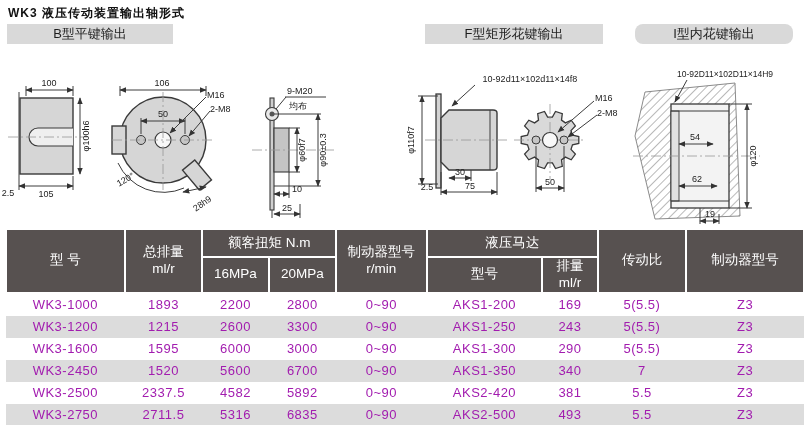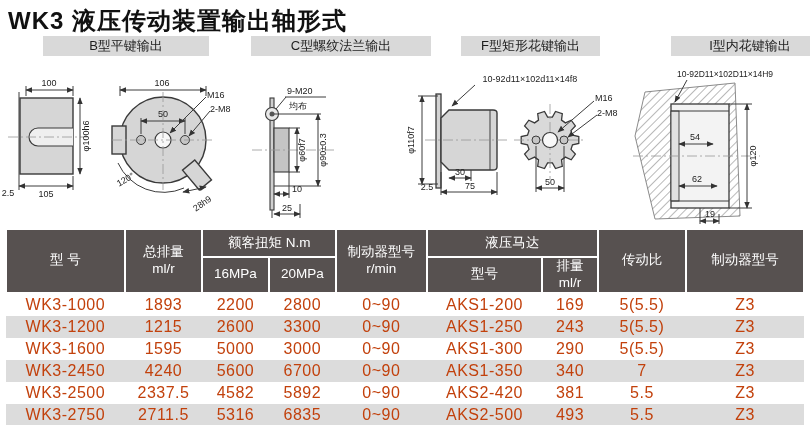--- a/index.html
+++ b/index.html
@@ -1,47 +1,46 @@
 <!DOCTYPE html>
 <html><head>
 <meta charset="utf-8">
 <style>
   html,body{margin:0;padding:0;background:#fff;}
   #page{position:relative;width:810px;height:425px;background:#fff;overflow:hidden;
         font-family:"Liberation Sans","DejaVu Sans",sans-serif;color:#1c1c1c;}
-  #title{position:absolute;left:8px;top:5px;font-size:24px;font-weight:bold;letter-spacing:1px;color:#111;}
-  .secbar{position:absolute;top:36px;height:20px;background:#d9d9d9;color:#1d1d1d;
-          font-size:13px;line-height:20px;text-align:center;margin-left:36px;}
+  #title{position:absolute;left:8px;top:5px;font-size:12px;font-weight:bold;letter-spacing:1px;color:#111;}
+  .secbar{position:absolute;top:24px;height:20px;background:#d9d9d9;color:#1d1d1d;
+          font-size:13px;line-height:20px;text-align:center;}
   #sec-b{left:7px;width:166px;}
   #sec-c{left:215px;width:180px;}
-  #sec-f{left:425px;width:139px;}
-  #sec-i{left:635px;width:158px;}
+  #sec-f{left:425px;width:178px;}
+  #sec-i{left:635px;width:158px;border-radius:8px;}
   .drw{position:absolute;top:66px;}
   svg text{font-family:"Liberation Sans","DejaVu Sans",sans-serif;}
   .dim{font-size:9px;fill:#222;}
   .dl{stroke:#3c3c3c;stroke-width:1;fill:none;}
   .ol{stroke:#3a3a3a;stroke-width:1.4;fill:#d6d6d6;}
   .cl{stroke:#979797;stroke-width:0.8;fill:none;stroke-dasharray:10 3 2 3;}
   #spec{position:absolute;left:5px;top:228px;border-collapse:collapse;table-layout:fixed;width:800px;}
   #spec th{background:#575150;color:#fff;border:2px solid #fff;font-weight:normal;
            font-size:13.5px;text-align:center;padding:0;line-height:1.25;}
   #spec thead tr:first-child th{height:26px;}
   #spec thead tr:last-child th{height:32px;}
-  #spec td{font-size:16px;color:#c2410c;text-align:center;height:22px;padding:0;border:none;letter-spacing:0.5px;}
+  #spec td{font-size:13px;color:#a21caf;text-align:center;height:22px;padding:0;border:none;letter-spacing:0.5px;}
   #spec tbody tr:nth-child(even){background:#dcdcdc;}
 </style>
 </head>
 <body>
 
 <div id="page">
 
   <div id="title">WK3 液压传动装置输出轴形式</div>
 
   <div id="sec-b" class="secbar">B型平键输出</div>
-  <div id="sec-c" class="secbar">C型螺纹法兰输出</div>
   <div id="sec-f" class="secbar">F型矩形花键输出</div>
   <div id="sec-i" class="secbar">I型内花键输出</div>
 
   <svg class="drw" style="left:0;" width="235" height="160">
     <defs>
       <marker id="aB" viewBox="0 0 10 10" refX="9" refY="5" markerWidth="7" markerHeight="7" orient="auto-start-reverse">
         <path d="M0,1 L10,5 L0,9 z" fill="#333"></path>
       </marker>
     </defs>
 
@@ -250,31 +249,31 @@
         <td>3300</td>
         <td>0~90</td>
         <td>AKS1-250</td>
         <td>243</td>
         <td>5(5.5)</td>
         <td>Z3</td>
       </tr>
       <tr>
         <td>WK3-1600</td>
         <td>1595</td>
-        <td>5000</td>
+        <td>6000</td>
         <td>3000</td>
         <td>0~90</td>
         <td>AKS1-300</td>
         <td>290</td>
         <td>5(5.5)</td>
         <td>Z3</td>
       </tr>
       <tr>
         <td>WK3-2450</td>
-        <td>4240</td>
+        <td>1520</td>
         <td>5600</td>
         <td>6700</td>
         <td>0~90</td>
         <td>AKS1-350</td>
         <td>340</td>
         <td>7</td>
         <td>Z3</td>
       </tr>
       <tr>
         <td>WK3-2500</td>

